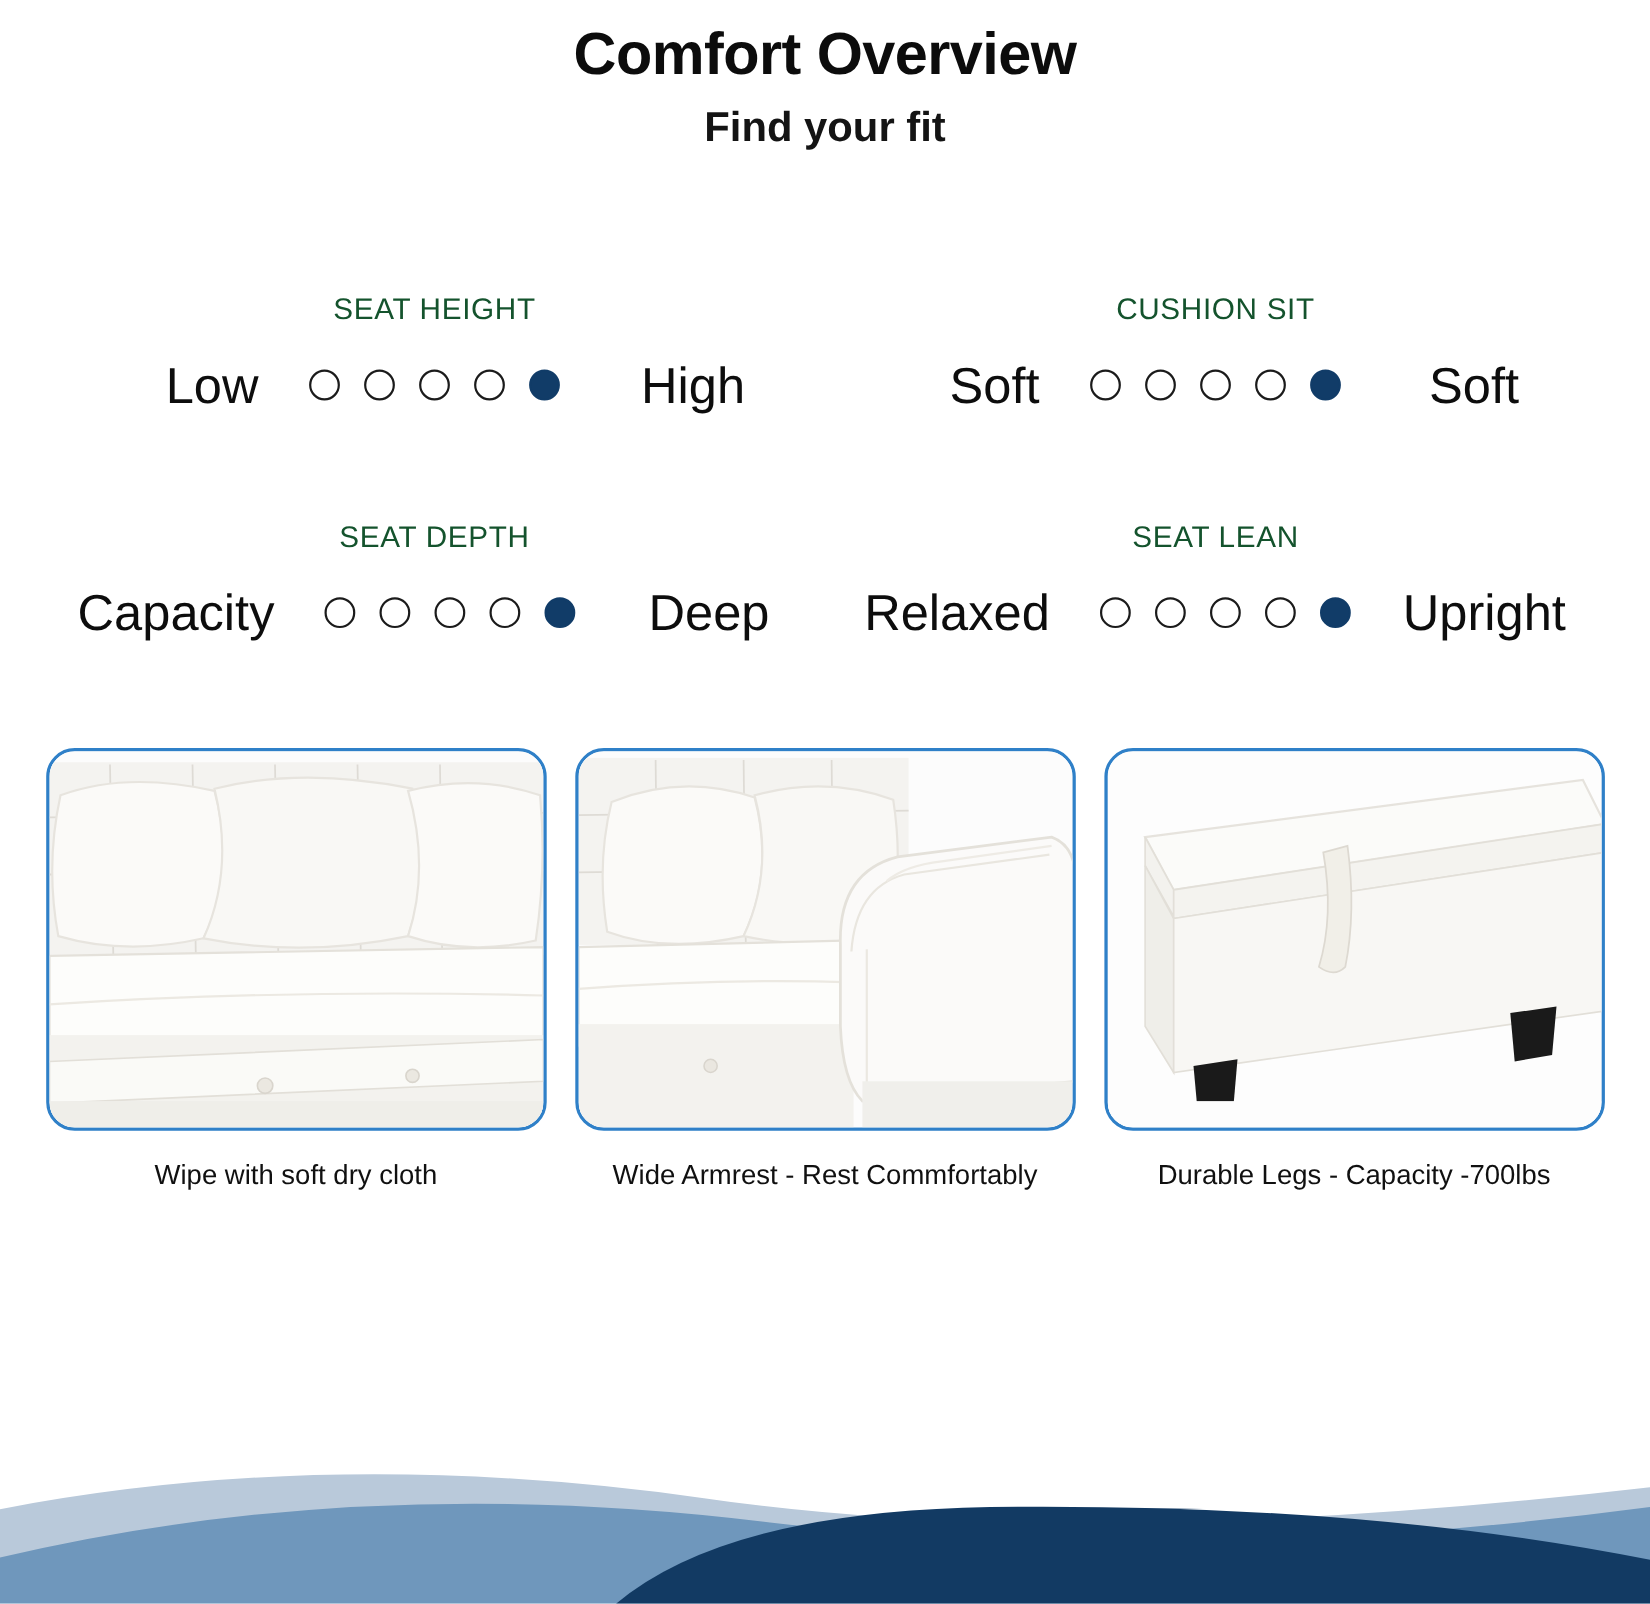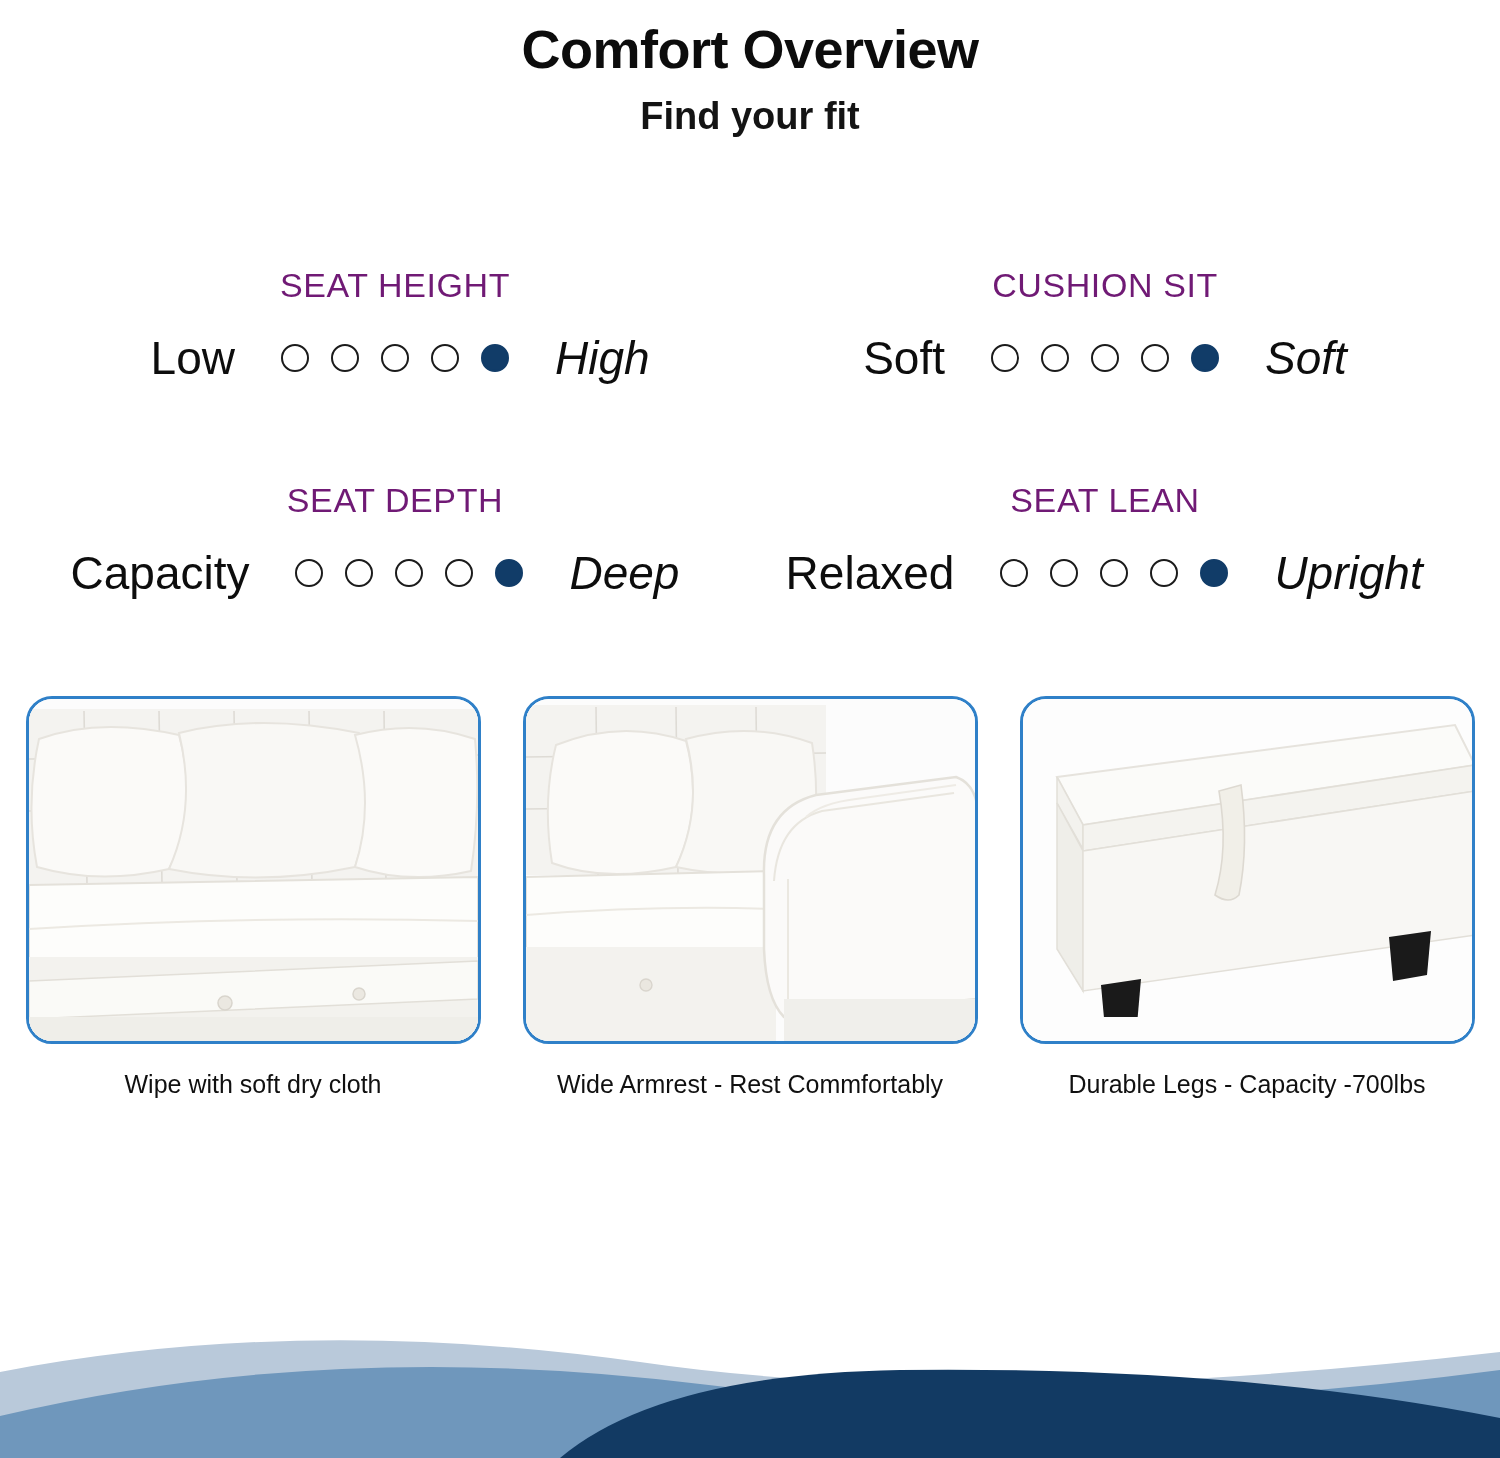--- a/index.html
+++ b/index.html
@@ -33,58 +33,58 @@
   
   .scales {
     margin-top: 128px;
     display: grid;
     grid-template-columns: 1fr 1fr;
     row-gap: 96px;
     padding: 0 40px;
   }
   .scale { text-align: center; }
   .scale-label {
-    font-size: 34px;
-    color: #701a75;
+    font-size: 27px;
+    color: #14532d;
     letter-spacing: 0.6px;
     font-weight: 400;
     margin-bottom: 26px;
     text-transform: uppercase;
   }
   .scale-row {
     display: flex;
     align-items: center;
     justify-content: center;
     gap: 0;
   }
   .end-label {
     font-size: 46px;
     color: #0d0d0d;
     white-space: nowrap;
   }
   .end-label.left { text-align: right; min-width: 150px; margin-right: 46px; }
-  .end-label.right { text-align: left; min-width: 150px; margin-left: 46px; font-style: italic; }
+  .end-label.right { text-align: center; min-width: 150px; margin-left: 46px; }
   .dots { display: flex; align-items: center; gap: 22px; }
   .dot {
     width: 28px; height: 28px;
     border-radius: 50%;
     border: 2px solid #1b1b1b;
     background: #ffffff;
   }
   .dot.filled {
     background: #113c68;
     border-color: #113c68;
   }
 
   
   .cards {
     margin-top: 96px;
     display: flex;
     justify-content: center;
-    gap: 42px;
+    gap: 26px;
     padding: 0 22px;
   }
   .card { width: 455px; }
   .card-frame {
     width: 455px;
     height: 348px;
     border: 3px solid #2f80c8;
     border-radius: 26px;
     overflow: hidden;
     background: #fbfbfb;

